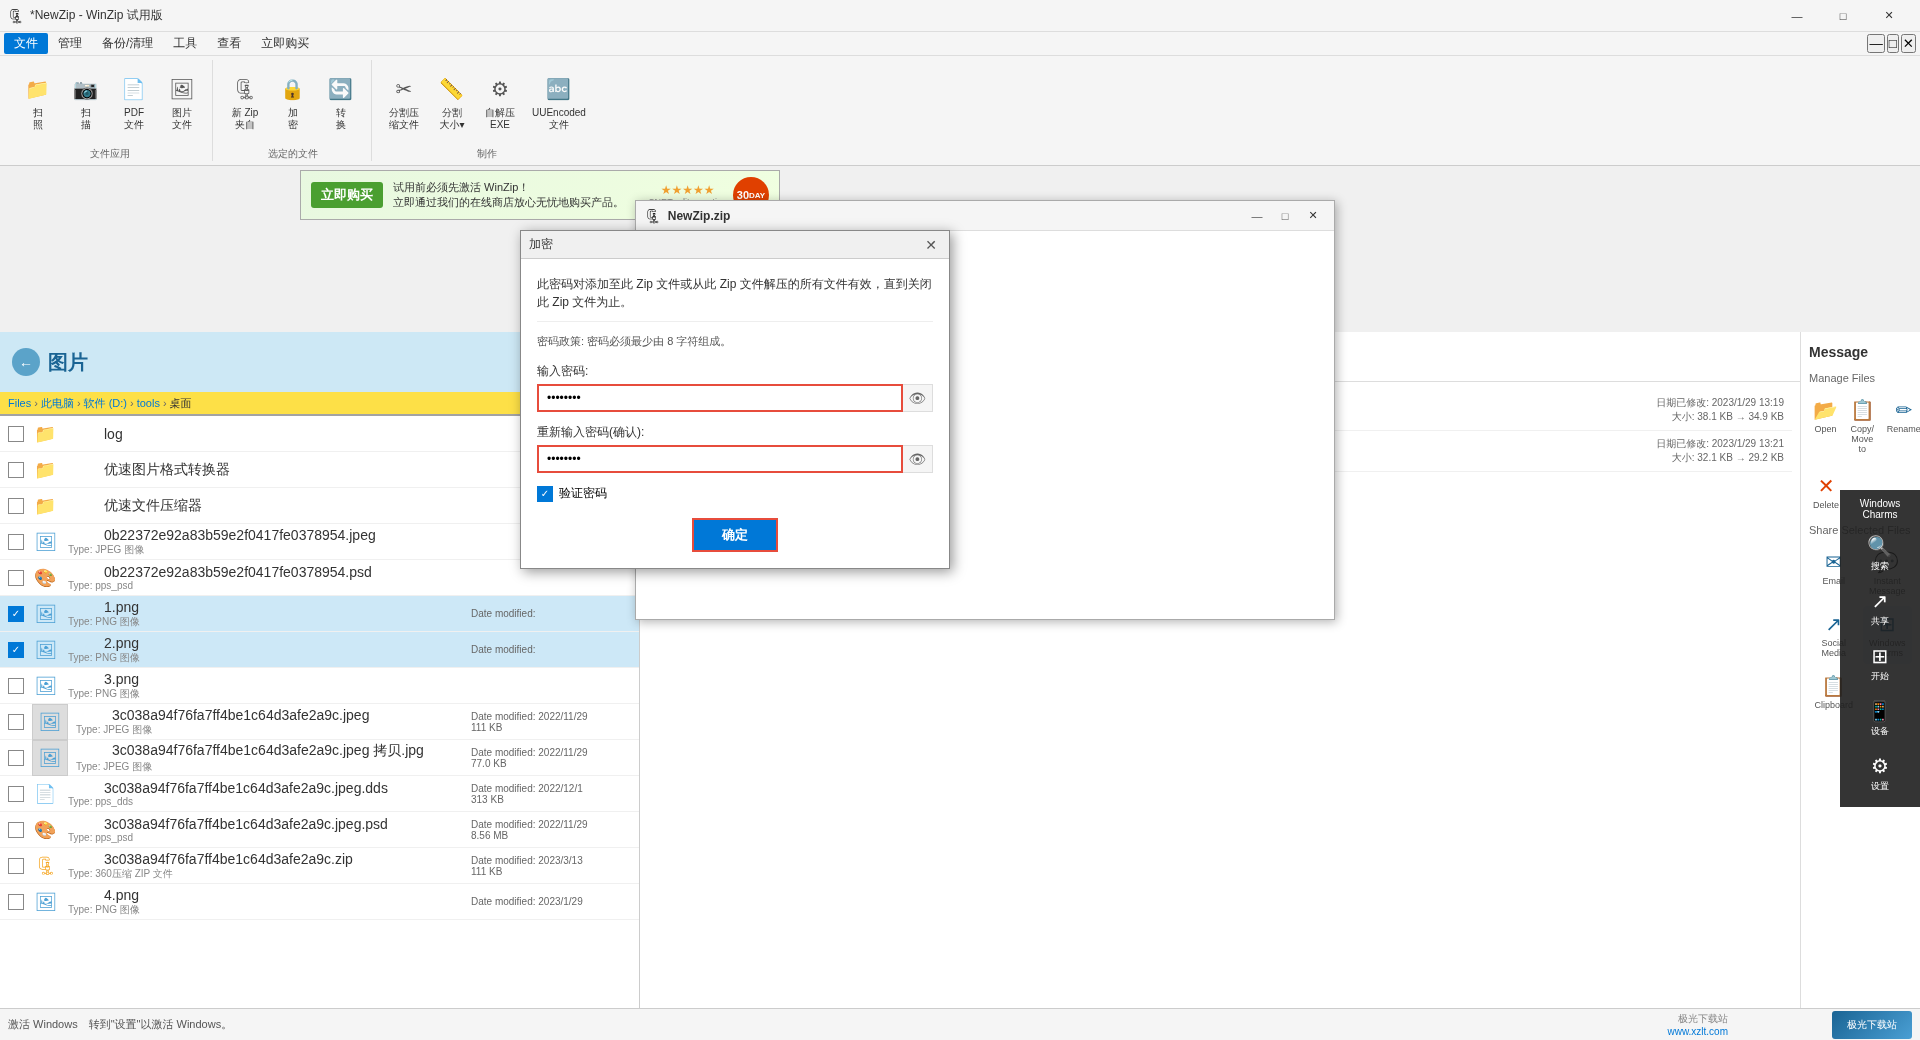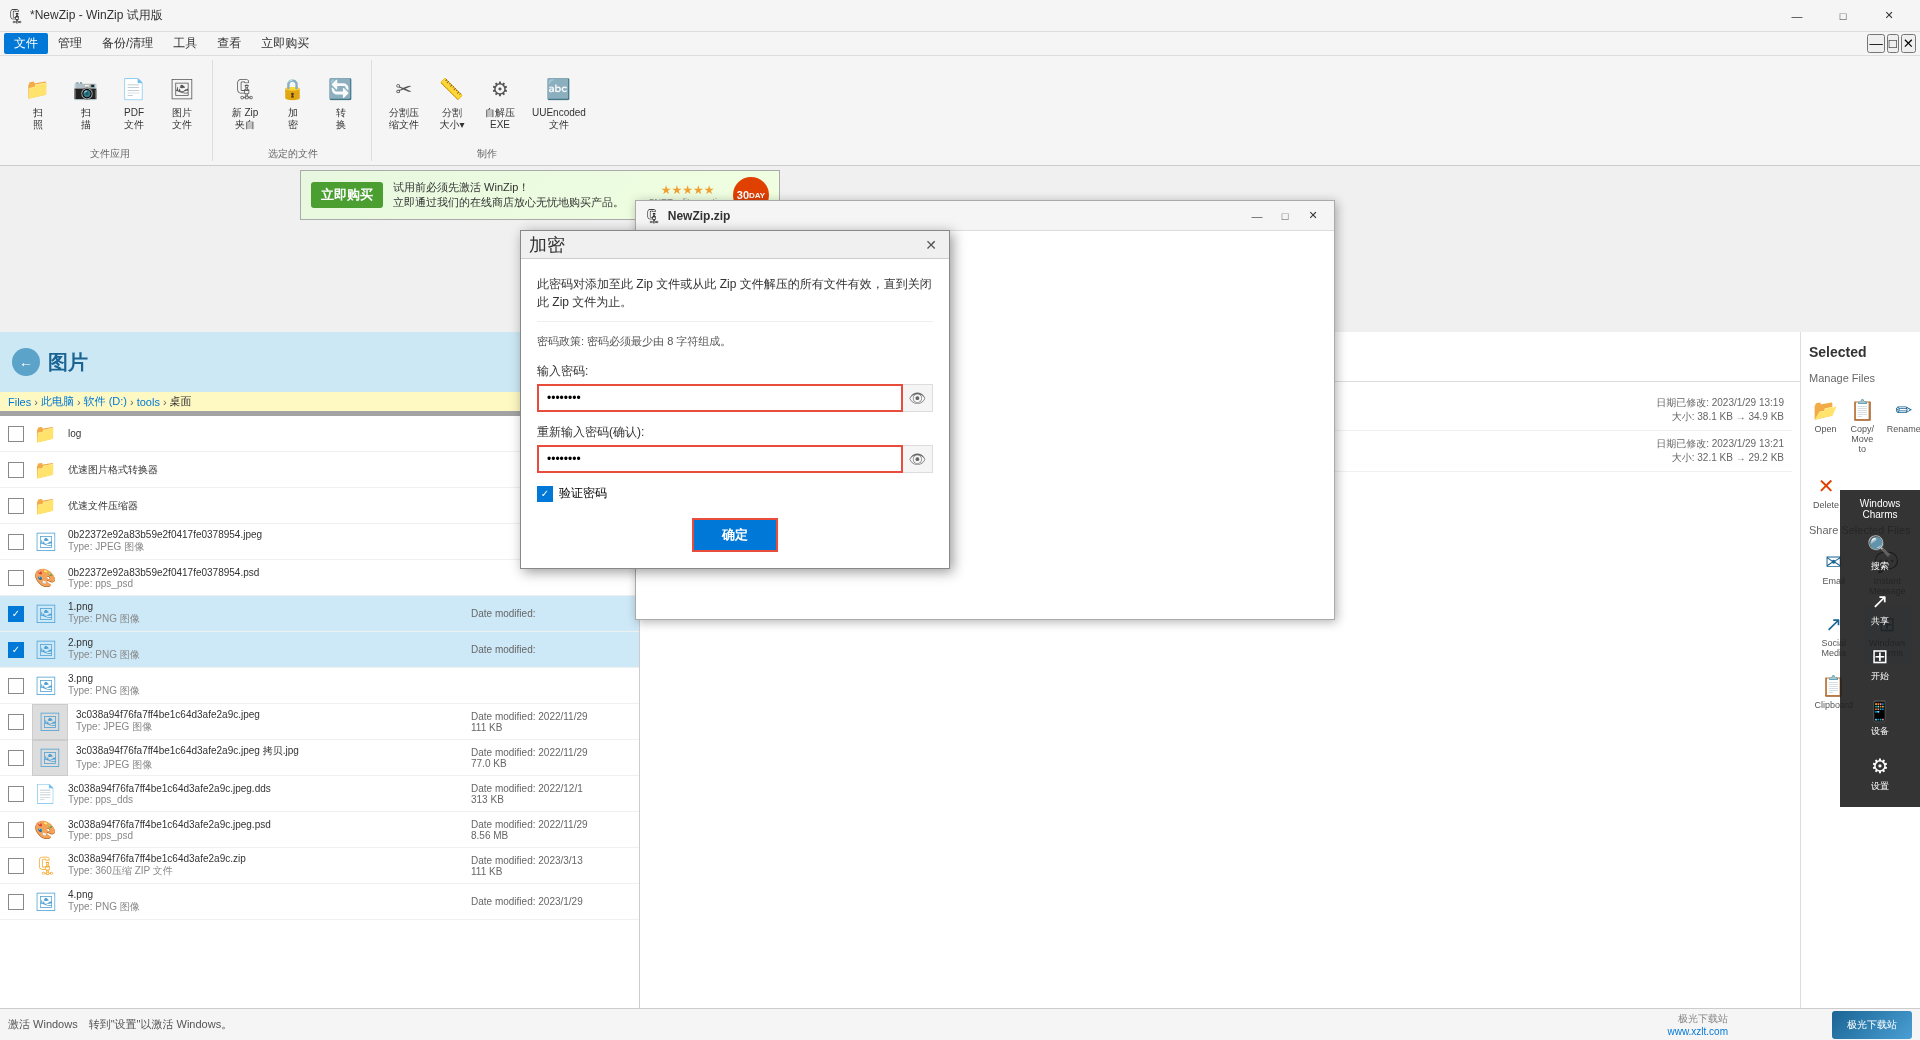--- a/index.html
+++ b/index.html
@@ -148,22 +148,22 @@
     }
     #left-header .folder-title {
       font-size: 20px;
       color: #1a6494;
       font-weight: bold;
     }
 
     
     #breadcrumb {
       height: 24px;
-      background: #fef9c3;
-      border-bottom: 5px solid #a3a3a3;
+      background: #fde047;
+      border-bottom: 2px solid #a3a3a3;
       display: flex;
       align-items: center;
       padding: 0 8px;
       font-size: 11px;
       color: #0078d7;
     }
     #breadcrumb span { color: #333; }
     #breadcrumb .sep { margin: 0 3px; color: #666; }
 
     
@@ -196,21 +196,21 @@
       font-size: 10px;
     }
     .file-item .file-icon {
       width: 28px; height: 28px;
       margin-right: 8px;
       flex-shrink: 0;
       display: flex; align-items: center; justify-content: center;
       font-size: 18px;
     }
     .file-item .file-info { flex: 1; }
-    .file-item .file-name { font-size: 10px; color: #333; }
+    .file-item .file-name { font-size: 14px; color: #333; margin-left: 36px; }
     .file-item .file-type { font-size: 10px; color: #888; }
     .file-item .file-date { font-size: 10px; color: #666; text-align: left; width: 160px; }
 
     
     #right-panel {
       flex: 1;
       background: white;
       display: flex;
       flex-direction: column;
     }
@@ -361,21 +361,21 @@
       z-index: 200;
     }
     #encrypt-titlebar {
       height: 28px;
       background: #f0f0f0;
       border-bottom: 1px solid #ccc;
       display: flex;
       align-items: center;
       padding: 0 8px;
     }
-    #encrypt-titlebar .enc-title { flex: 1; font-size: 18px; color: #333; }
+    #encrypt-titlebar .enc-title { flex: 1; font-size: 12px; color: #333; }
     #encrypt-titlebar .enc-close {
       width: 20px; height: 20px;
       display: flex; align-items: center; justify-content: center;
       cursor: pointer; font-size: 14px; color: #555;
       border: none; background: transparent;
     }
     #encrypt-body {
       padding: 16px;
     }
     #encrypt-body .enc-info {
@@ -770,21 +770,21 @@
         <div style="flex:1;">
           <div class="zi-name">2.png</div>
         </div>
         <div class="zi-date">日期已修改: 2023/1/29 13:21<br>大小: 32.1 KB → 29.2 KB</div>
       </div>
     </div>
 
   </div>
 
   <div id="actions-panel">
-    <div class="actions-title">Selected</div>
+    <div class="actions-title">Message</div>
     <div class="section-title">Manage Files</div>
     <div class="action-grid">
       <div class="action-btn">
         <div class="act-icon">📂</div>
         <div>Open</div>
       </div>
       <div class="action-btn">
         <div class="act-icon">📋</div>
         <div>Copy/ Move to</div>
       </div>

